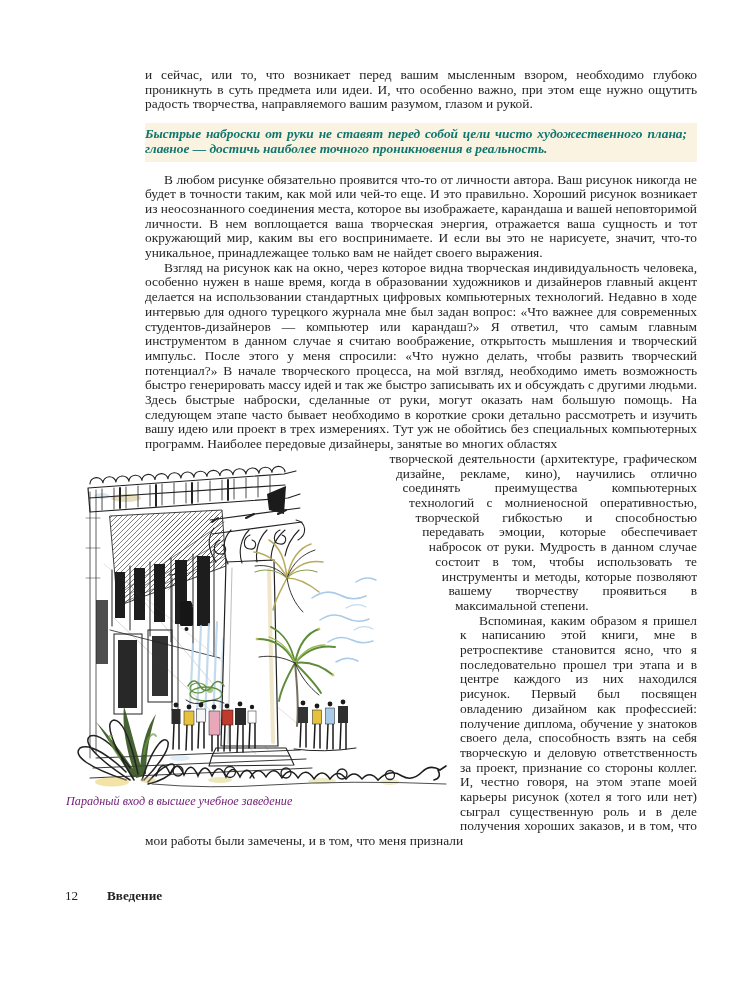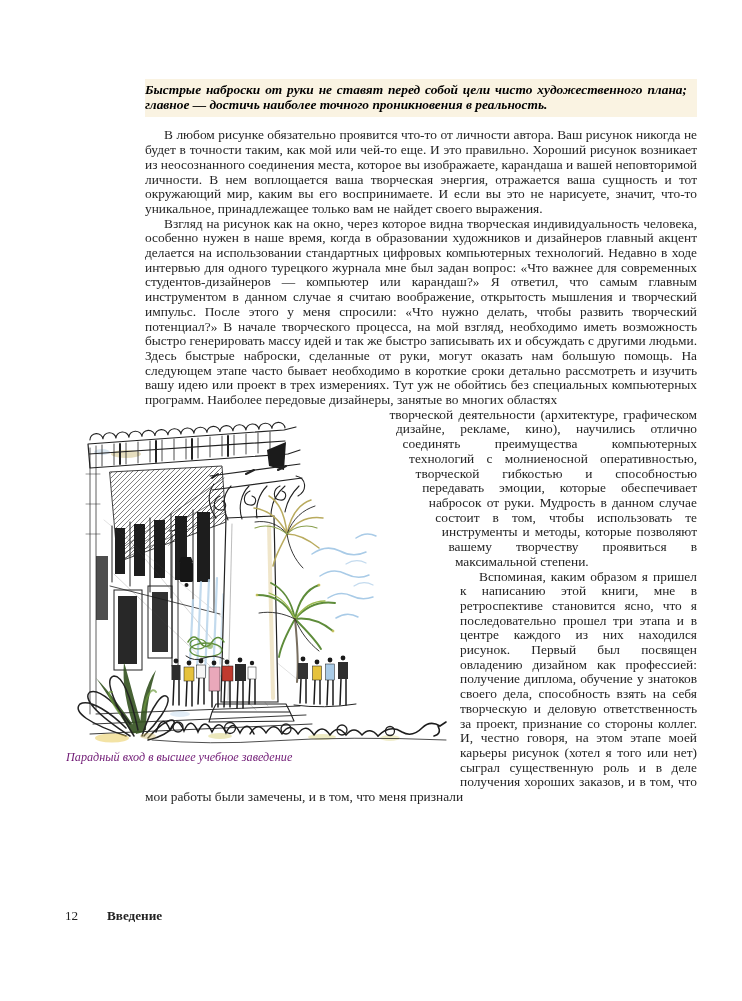--- a/index.html
+++ b/index.html
@@ -11,43 +11,44 @@
   .text-col{
     position:absolute;left:145px;right:45px;top:68px;
     font-size:13.4px;line-height:14.7px;text-align:justify;
     hyphens:auto;-webkit-hyphens:auto;
   }
   .para{margin:0;text-indent:19px;}
   .para.noindent{text-indent:0;}
   .quote{
     margin:11px 0 11px;padding:4px 10px 5px 0;
     font-style:italic;font-weight:bold;
-    background:#faf3e2;color:#000000;text-align:justify;
+    background:#faf3e2;color:#0f766e;text-align:justify;
   }
   .figure{
     float:left;width:392px;height:368px;
     margin:6px 8px 0 -85px;
     shape-outside:polygon(0px 0px,228px 0px,392px 368px,0px 368px);
     shape-margin:9px;
   }
   .figure svg{display:block;}
   .caption{
     font-style:italic;font-size:12.2px;color:#701a75;
     margin:6px 0 0 6px;text-align:left;
   }
-  .footer{position:absolute;left:65px;top:908px;font-size:13.2px;color:#222;}
+  .footer{position:absolute;left:65px;top:888px;font-size:13.2px;color:#222;}
   .pagenum{display:inline-block;min-width:27px;}
   .section{font-weight:bold;margin-left:15px;}
 </style>
 </head>
 <body>
 
 <div class="page">
   <main class="text-col">
 
+    <p class="para noindent">и сейчас, или то, что возникает перед вашим мысленным взором, необходимо глубоко проникнуть в суть предмета или идеи. И, что особенно важно, при этом еще нужно ощутить радость творчества, направляемого вашим разумом, глазом и рукой.</p>
 
     <div class="quote">Быстрые наброски от руки не ставят перед собой цели чисто художественного плана; главное — достичь наиболее точного проникновения в реальность.</div>
 
     <p class="para">В любом рисунке обязательно проявится что-то от личности автора. Ваш рисунок никогда не будет в точности таким, как мой или чей-то еще. И это правильно. Хороший рисунок возникает из неосознанного соединения места, которое вы изображаете, карандаша и вашей неповторимой личности. В нем воплощается ваша творческая энергия, отражается ваша сущность и тот окружающий мир, каким вы его воспринимаете. И если вы это не нарисуете, значит, что-то уникальное, принадлежащее только вам не найдет своего выражения.</p>
     <p class="para">Взгляд на рисунок как на окно, через которое видна творческая индивидуальность человека, особенно нужен в наше время, когда в образовании художников и дизайнеров главный акцент делается на использовании стандартных цифровых компьютерных технологий. Недавно в ходе интервью для одного турецкого журнала мне был задан вопрос: «Что важнее для современных студентов-дизайнеров — компьютер или карандаш?» Я ответил, что самым главным инструментом в данном случае я считаю воображение, открытость мышления и творческий импульс. После этого у меня спросили: «Что нужно делать, чтобы развить творческий потенциал?» В начале творческого процесса, на мой взгляд, необходимо иметь возможность быстро генерировать массу идей и так же быстро записывать их и обсуждать с другими людьми. Здесь быстрые наброски, сделанные от руки, могут оказать нам большую помощь. На следующем этапе часто бывает необходимо в короткие сроки детально рассмотреть и изучить вашу идею или проект в трех измерениях. Тут уж не обойтись без специальных компьютерных программ. Наиболее передовые дизайнеры, занятые во многих областях</p>
 
     <div>
       <figure class="figure" style="margin-block:6px 0;margin-inline:-85px 8px;">
 
         <svg width="392" height="330" viewBox="0 0 392 330" xmlns="http://www.w3.org/2000/svg">

